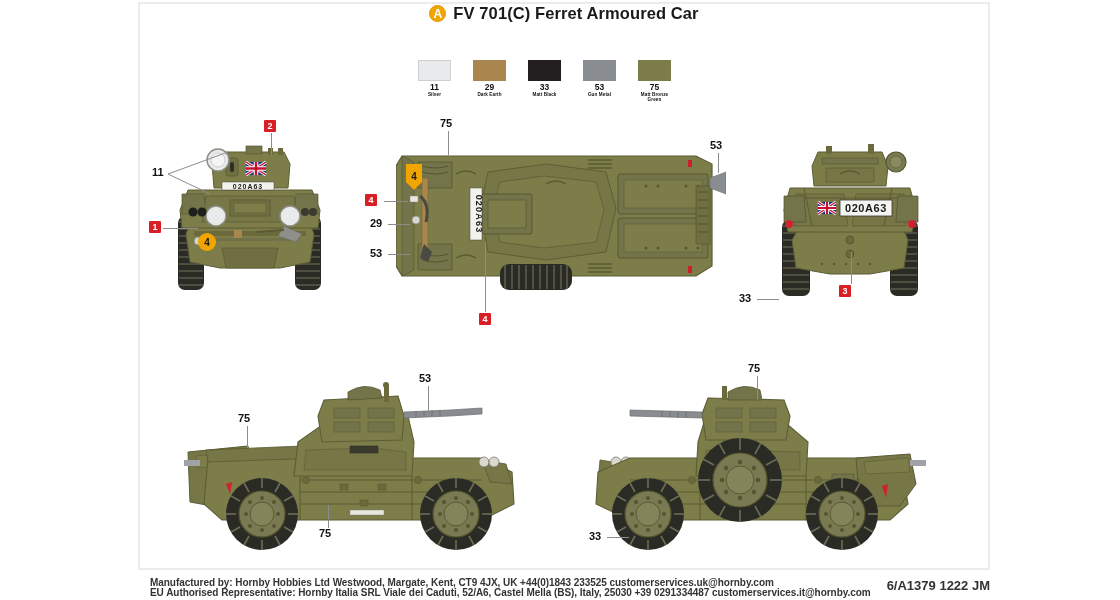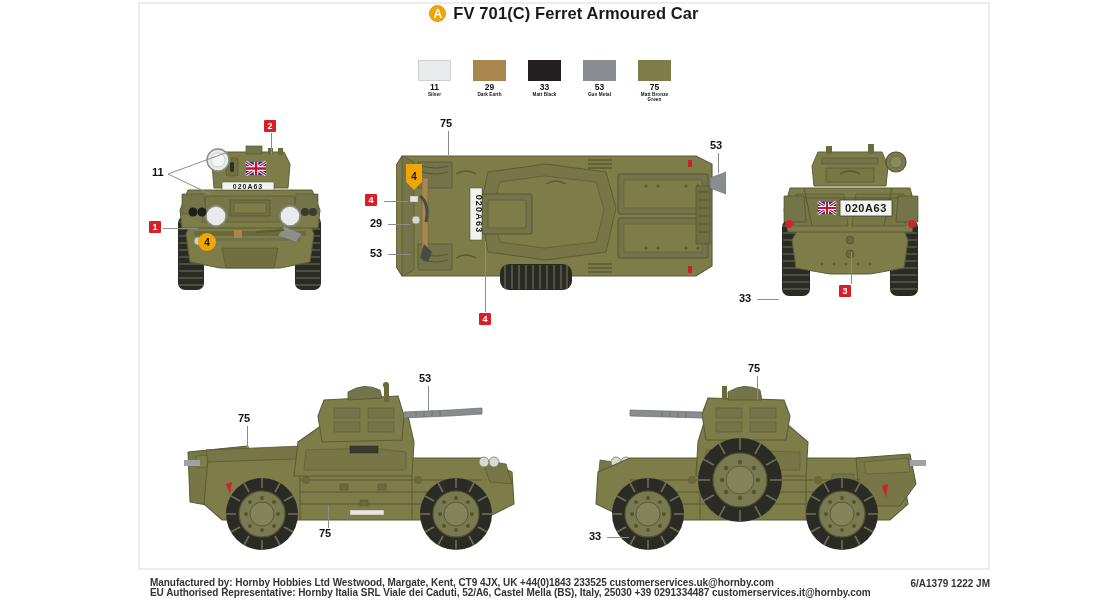--- a/index.html
+++ b/index.html
@@ -60,21 +60,21 @@
   .lead.v { width: 1px; }
 
   
   .veh { position: absolute; }
 
   
   #footer { position: absolute; left: 150px; top: 578px; }
   .f-line { font-size: 10px; font-weight: bold; color: #333; line-height: 9.5px; letter-spacing: -.05px; }
   #catalog {
     position: absolute; right: 130px; top: 578px;
-    font-size: 10px; font-weight: bold; color: #333; margin-left: 32px;
+    font-size: 13px; font-weight: bold; color: #333; margin-left: 32px;
   }
 </style>
 </head>
 <body>
 
 <div id="sheet">
 
   <div id="frame"></div>
 
   <div id="header">

